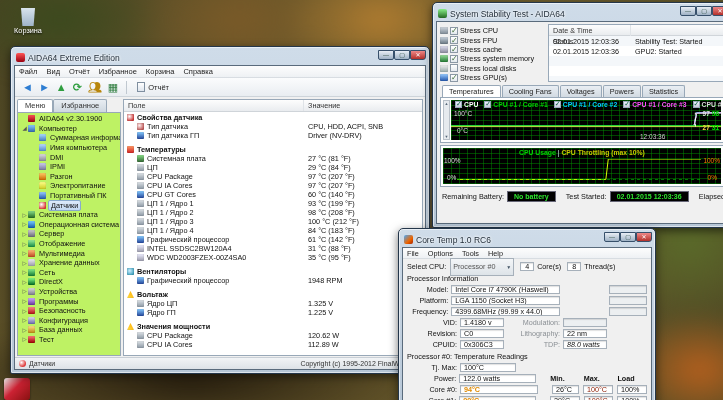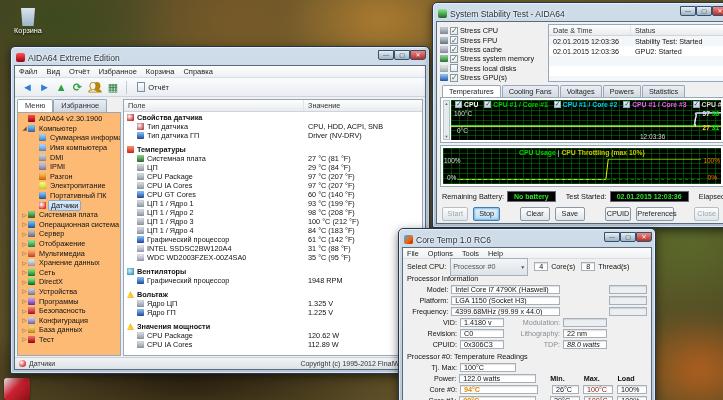--- a/index.html
+++ b/index.html
@@ -36,21 +36,21 @@
   .tbi.grn{color:#2f9e3f;}
   .tbsep{width:1px;height:13px;background:#c0c8d0;margin:0 5px;}
   .tb-report{display:flex;align-items:center;font-size:7.5px;color:#222;padding:1px 4px;border:1px solid transparent;}
   .tb-report .doc{width:8px;height:10px;background:linear-gradient(#fff,#dfe6ee);border:1px solid #7f8fa0;margin-right:3px;}
   .aidabody{position:absolute;top:33px;bottom:13px;left:2px;right:2px;display:flex;}
   .leftpane{width:104px;display:flex;flex-direction:column;}
   .ltabs{display:flex;height:13px;}
   .ltab{font-size:7.5px;padding:1px 7px 0;border:1px solid #98a8b8;border-bottom:none;border-radius:2px 2px 0 0;
     background:linear-gradient(#e8edf2,#cfd8e0);color:#333;}
   .ltab.active{background:#fff;position:relative;z-index:2;}
-  .tree{flex:1;background:#fdba74;border:1px solid #98a8b8;overflow:hidden;padding-top:1px;}
+  .tree{flex:1;background:#bef264;border:1px solid #98a8b8;overflow:hidden;padding-top:1px;}
   .trow{display:flex;align-items:center;height:9.6px;white-space:nowrap;position:relative;padding-left:3px;}
   .trow .tw{width:7px;font-size:5.5px;color:#555;flex:0 0 auto;text-align:center;}
   .trow .tico{width:7px;height:7px;border-radius:1px;margin-right:2px;flex:0 0 auto;box-shadow:inset 0 0 1px rgba(0,0,0,.4);}
   .trow .tlabel{font-size:7.3px;color:#111;padding:0 2px;}
   .trow.lvl1{padding-left:14px;}
   .trow.sel .tlabel{background:linear-gradient(#dceafa,#c2d8f0);border:1px solid #88aacc;border-radius:2px;}
   .rightpane{flex:1;margin-left:2px;background:#fff;border:1px solid #98a8b8;position:relative;overflow:hidden;}
   .colhdr{display:flex;height:12px;background:linear-gradient(#fdfdfd,#e9ecef);border-bottom:1px solid #cfd4d9;}
   .colhdr span{font-size:7.3px;color:#333;padding:1px 4px;}
   .colhdr .c1{width:180px;border-right:1px solid #dfe3e7;}
@@ -116,21 +116,21 @@
   .ic-stress-fpu{background:linear-gradient(#c8d2dc,#66747f);}
   .ic-stress-cache{background:linear-gradient(#dde,#889);}
   .ic-stress-mem{background:linear-gradient(#9d9,#273);}
   .ic-stress-disk{background:linear-gradient(#eee,#9aa);}
   .ic-stress-gpu{background:linear-gradient(#9cf,#25a);}
   .cb{width:8px;height:8px;border:1px solid #8b98a5;background:linear-gradient(#fff,#e4e9ee);
     display:inline-block;position:relative;margin-right:2px;flex:0 0 auto;}
   .cb.on::after{content:"✓";position:absolute;left:0px;top:-1.5px;font-size:8px;color:#3a6b35;font-weight:bold;}
   .chk-label{font-size:7.3px;color:#111;white-space:nowrap;}
   .logtable{flex:1;margin-left:3px;background:#fff;border:1px solid #98a8b8;overflow:hidden;}
-  .loghdr{display:flex;height:11px;background:linear-gradient(#fdfdfd,#e9ecef);border-bottom:1px solid #d0d5da;}
+  .loghdr{display:flex;height:11px;background:linear-gradient(#fdfdfd,#e9ecef);border-bottom:1px solid #d0d5da;flex-direction:column;}
   .loghdr span{font-size:7.2px;color:#333;padding:1px 4px;}
   .loghdr .lc1{width:82px;border-right:1px solid #e0e4e8;}
   .logrow{display:flex;height:10px;align-items:center;}
   .logrow:nth-child(odd){background:#f4f7fa;}
   .logrow span{font-size:7.2px;color:#111;padding:0 4px;white-space:nowrap;}
   .logrow .lc1{width:82px;flex:0 0 auto;}
   .ssttabs{display:flex;height:12px;margin-top:3px;padding-left:2px;}
   .ssttab{font-size:7.3px;color:#222;padding:1px 6px 0;border:1px solid #98a8b8;border-bottom:none;
     border-radius:2px 2px 0 0;background:linear-gradient(#e9eef3,#d2dae2);margin-right:1px;}
   .ssttab.active{background:#fff;}
@@ -170,21 +170,21 @@
   .coretemp{left:398px;top:228px;width:258px;height:190px;}
   .coretemp .client{height:168px;padding:2px 4px;}
   .ct-menmy{height:11px;display:flex;align-items:center;background:linear-gradient(#fdfdfd,#eef1f4);
     border-bottom:1px solid #d8dde2;margin:-2px -4px 2px;padding-left:4px;}
   .ct-menmy span{font-size:7.3px;color:#222;margin-right:9px;}
   .ct-row{display:flex;align-items:center;height:11px;}
   .ct-label{font-size:7.2px;color:#111;white-space:nowrap;}
   .field{background:#fff;border:1px solid #a6b0ba;box-shadow:inset 0 1px 1px rgba(0,0,0,.12);
     font-size:7.2px;color:#111;padding:0 3px;height:9px;line-height:8px;white-space:nowrap;overflow:hidden;}
   .select{display:flex;align-items:center;background:linear-gradient(#f4f6f8,#dde3e8);
-    border:1px solid #a6b0ba;height:10px;font-size:7.2px;color:#555;padding:8px 2px;width:78px;justify-content:space-between;}
+    border:1px solid #a6b0ba;height:10px;font-size:7.2px;color:#555;padding:8px 2px;width:64px;justify-content:space-between;}
   .select .arr{font-size:5px;color:#456;}
   .ct-sec{font-size:7.3px;color:#111;margin:2px 0 1px;}
   .lab-r{display:inline-block;text-align:right;}
   .orange{color:#e08a00;font-weight:bold;}
   .maxc{color:#8a1a00;}
   .ct-hdrs{font-size:7.2px;color:#111;font-weight:bold;}
 
   
   .dicon{position:absolute;width:52px;text-align:center;}
   .dicon .dimg{width:20px;height:20px;margin:0 auto;border-radius:3px;}
@@ -758,30 +758,20 @@
 
       <div class="sststatus">
         <span class="slabel">Remaining Battery:</span>
         <span class="ind" style="width:58px;">No battery</span>
         <span class="slabel">Test Started:</span>
         <span class="ind" style="width:88px;">02.01.2015 12:03:36</span>
         <span class="slabel">Elapsed Time:</span>
 
       </div>
 
-      <div class="sstbtns">
-
-      <span class="btn disabled w30">Start</span>
-          <span class="btn primary w30">Stop</span>
-          <span class="btn gapL w34">Clear</span>
-          <span class="btn w34">Save</span>
-          <span class="btn gapL w30">CPUID</span>
-          <span class="btn w38">Preferences</span>
-          <span class="btn disabled gapL w28">Close</span>
-        </div>
     </div>
   </div>
 
   <div class="win coretemp">
     <div class="titlebar">
       <span class="title-ico" style="background:linear-gradient(135deg,#4af 0%,#e60 60%,#a20 100%);"></span>
       <span class="title-text">Core Temp 1.0 RC6</span>
       <span class="winbtns">
         <span class="wbtn">—</span>
         <span class="wbtn">▢</span>

